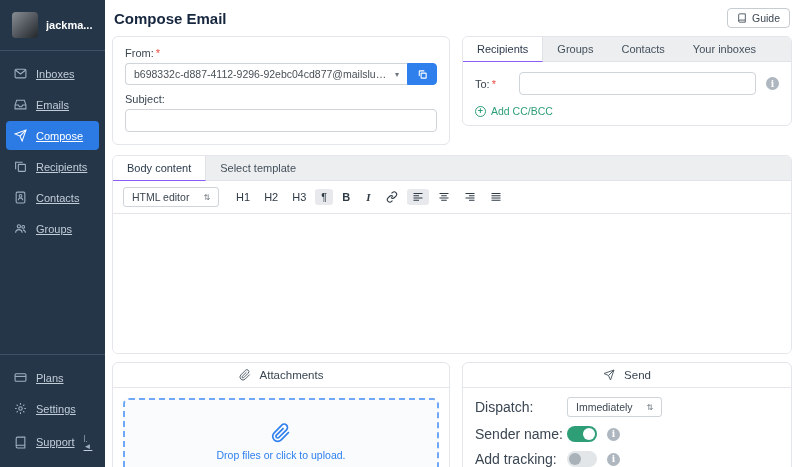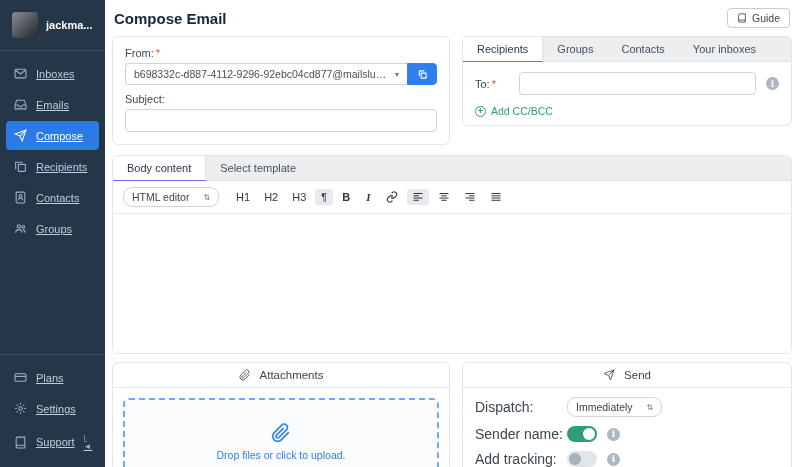--- a/index.html
+++ b/index.html
@@ -65,21 +65,21 @@
   .to-row { display:flex; align-items:center; gap:10px; }
   .to-label { font-size:11px; color:#3a4652; width:34px; flex-shrink:0; }
   .to-input { flex:1; max-width:250px; }
   .info-ic { width:13px; height:13px; border-radius:50%; background:#aeb6bf; color:#fff; font-size:9px; font-weight:bold; display:inline-flex; align-items:center; justify-content:center; flex-shrink:0; font-family:"DejaVu Serif",serif; margin-left:auto; }
   .addcc { display:inline-flex; align-items:center; gap:5px; margin-top:10px; color:#2e9e77; font-size:10.5px; cursor:pointer; }
   .plus-ic { width:11px; height:11px; border-radius:50%; border:1.5px solid #2e9e77; color:#2e9e77; font-size:9px; line-height:8px; display:inline-flex; align-items:center; justify-content:center; font-weight:bold; }
 
   
   .body-panel { margin-top:10px; }
   .toolbar { display:flex; align-items:center; gap:4px; padding:6px 10px; }
-  .editor-select { display:inline-flex; align-items:center; gap:8px; border:1px solid #ced4da; border-radius:9px; padding:3px 8px; font-size:10.5px; color:#3b4651; background:#fff; cursor:pointer; margin-right:8px; }
+  .editor-select { display:inline-flex; align-items:center; gap:8px; border:1px solid #ced4da; border-radius:3px; padding:3px 8px; font-size:10.5px; color:#3b4651; background:#fff; cursor:pointer; margin-right:8px; }
   .tbtn { padding:2px 5px; font-size:11px; color:#2e3a45; border-radius:3px; cursor:pointer; display:inline-flex; align-items:center; justify-content:center; min-width:18px; }
   .tbtn.on { background:#e7e9ec; }
   .tbtn.bold { font-weight:bold; }
   .tbtn.italic { font-style:italic; font-family:"Liberation Serif","DejaVu Serif",serif; font-weight:bold; }
   .tbtn svg { width:12px; height:12px; }
   .editor-area { border-top:1px solid #e3e6ea; height:140px; background:#fff; }
 
   
   .att-head, .send-head { display:flex; align-items:center; gap:9px; padding:6px 12px; border-bottom:1px solid #e3e6ea; font-size:11.5px; color:#3a4652;justify-content:center; }
   .att-head svg, .send-head svg { width:12px; height:12px; color:#55616d; }

